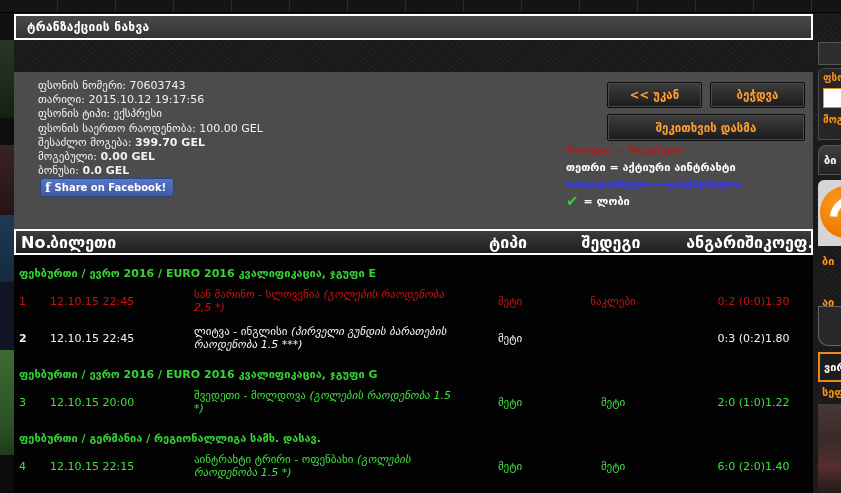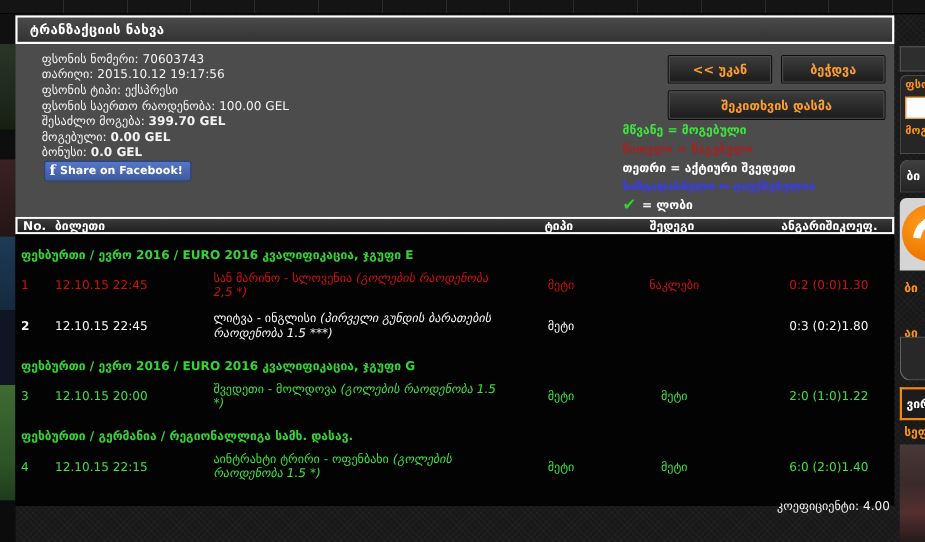--- a/index.html
+++ b/index.html
@@ -31,21 +31,21 @@
   .ph6{ top:337px; height:105px; background:linear-gradient(180deg,#3f6b33,#2c5226 70%,#1e3c1a); }
   .ph7{ top:442px; height:51px; background:#0c0c0c; }
   
   .dialog{ position:absolute; left:14px; top:14px; width:799px; height:456px; }
   .dlg-header{
     height:26px; border:2px solid #fff;
     background:linear-gradient(180deg,#4a4a4a,#333);
     color:#fff; font-size:12px; font-weight:bold;
     line-height:22px; padding-left:11px; letter-spacing:.3px;
   }
-  .dlg-body{ position:relative; height:157px; background:#4c4c4c; font-size:11px; }
+  .dlg-body{ position:relative; height:157px; background:#4c4c4c; font-size:11px;margin-top:32px; }
   .details{ padding:7px 0 0 24px; line-height:14.2px; color:#f2f2f2; }
   .detail-line .v{ font-weight:normal; }
   .detail-line .v.bold{ font-weight:bold; }
   .fb-btn{
     position:absolute; left:26px; top:106px; height:19px;
     display:flex; align-items:center; gap:4px;
     background:linear-gradient(180deg,#5577c8,#41599e);
     border:1px solid #29447e; border-radius:3px;
     color:#fff; font-size:10px; font-weight:bold; padding:0 7px 0 4px;
     cursor:pointer;
@@ -63,24 +63,24 @@
   .btn-ask{ width:198px; height:27px; margin-top:6px; }
   .legend{ position:absolute; left:552px; top:70px; font-size:11px; font-weight:bold; line-height:17px; }
   .lg-won{ color:#3fe43f; }
   .lg-lost{ color:#a32222; }
   .lg-active{ color:#fff; }
   .lg-cancel{ color:#3d3dd8; text-decoration:line-through; }
   .lg-check{ color:#fff; display:flex; align-items:center; gap:5px; }
   .check-ic{ color:#2ed32e; font-size:15px; line-height:15px; }
   
   .tbl-header{
-    height:16px; border:2px solid #fff;
+    height:26px; border:2px solid #fff;
     background:linear-gradient(180deg,#3c3c3c,#1f1f1f);
     display:flex; align-items:center;
-    color:#fff; font-size:11px; font-weight:bold;
+    color:#fff; font-size:16px; font-weight:bold;
   }
   .tbl-body{ height:247px; background:#030303; font-size:11px; }
   .col-no{ width:34px; padding-left:5px; }
   .col-date{ width:146px; padding-left:2px; }
   .col-ticket{ flex:1; padding-right:12px; }
   .col-type{ width:86px; text-align:center; }
   .col-result{ width:120px; text-align:center; }
   .col-score{ width:92px; text-align:right; }
   .col-coef{ width:48px; text-align:left; padding-right:6px; }
   .group-header{ padding:12px 0 2px 5px; color:#35d435; font-weight:bold; }
@@ -146,23 +146,22 @@
 
     <div class="ctrls">
       <div class="btn-row">
         <div class="btn btn-back">&lt;&lt; უკან</div>
         <div class="btn btn-print">ბეჭდვა</div>
       </div>
       <div class="btn btn-ask">შეკითხვის დასმა</div>
     </div>
 
     <div class="legend">
-      <div class="lg-won"><span>მწვანე</span><span> = მოგებული</span></div>
       <div class="lg-lost"><span>წითელი</span><span> = წაგებული</span></div>
-      <div class="lg-active"><span>თეთრი</span><span> = აქტიური შვედეთი</span></div>
+      <div class="lg-active"><span>თეთრი</span><span> = აქტიური აინტრახტი</span></div>
       <div class="lg-cancel"><span>ხაზგადასმული</span><span> = გაუქმებულია</span></div>
       <div class="lg-check">
           <span class="check-ic">✔</span>
           <span>= ლობი</span>
         </div>
     </div>
   </div>
 
   <div class="tbl-header">
     <div class="col-no">No.</div>

